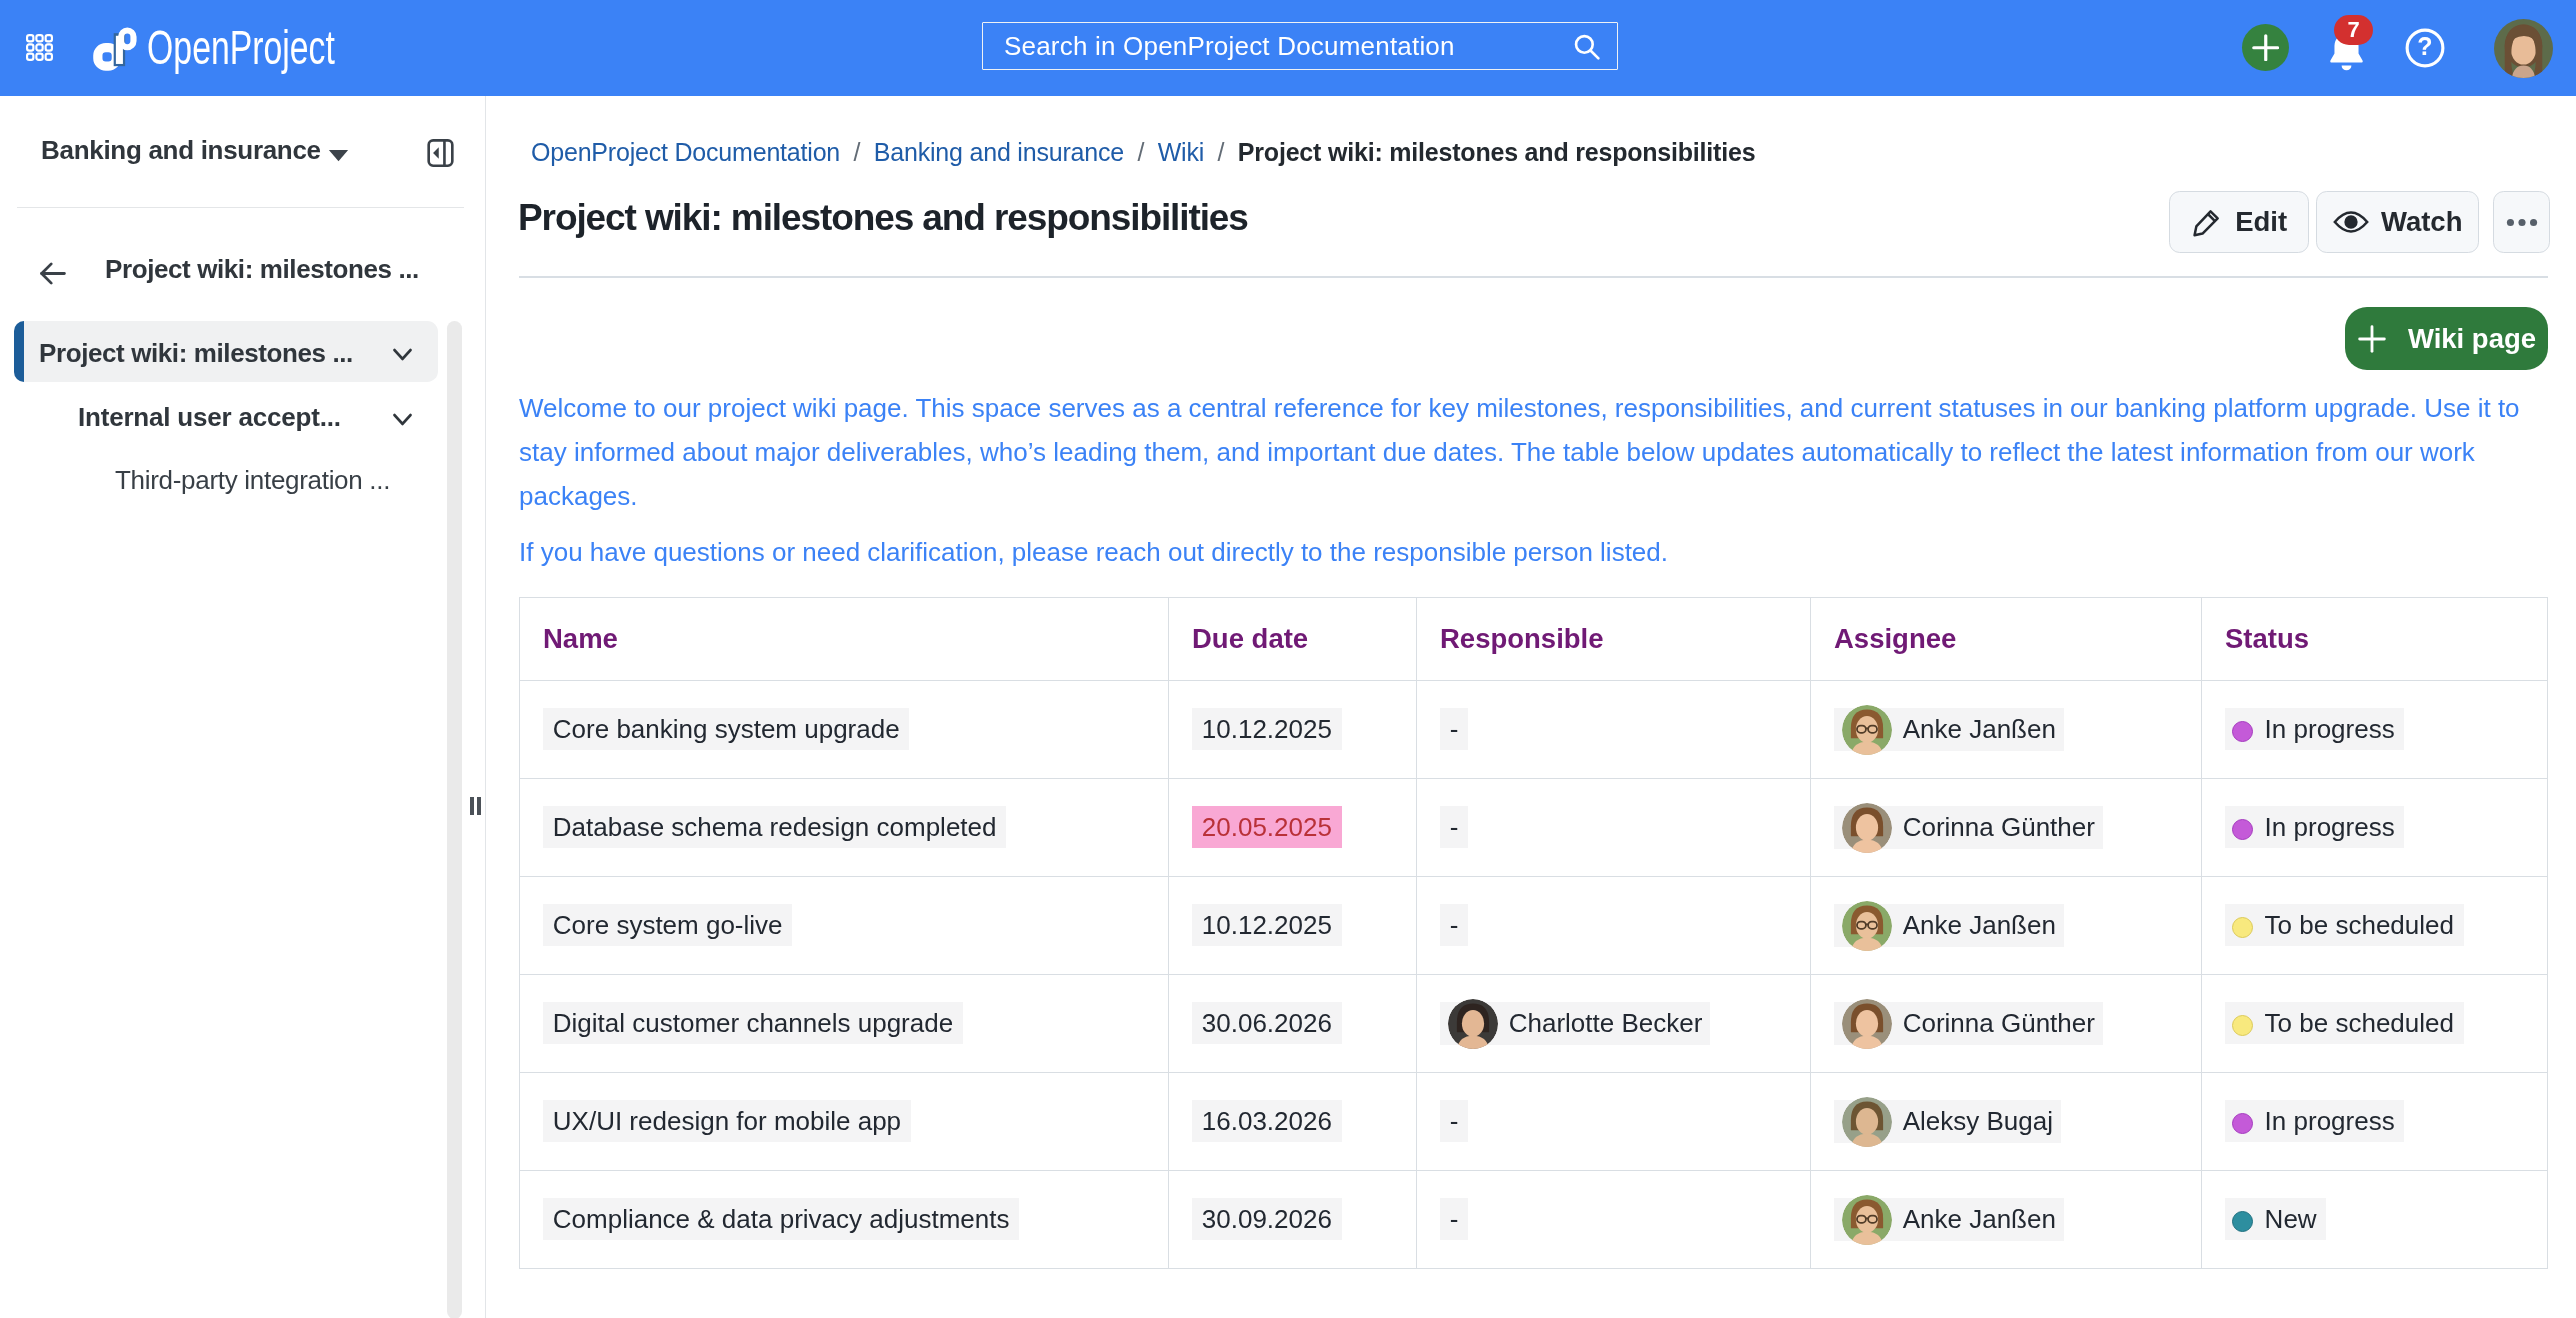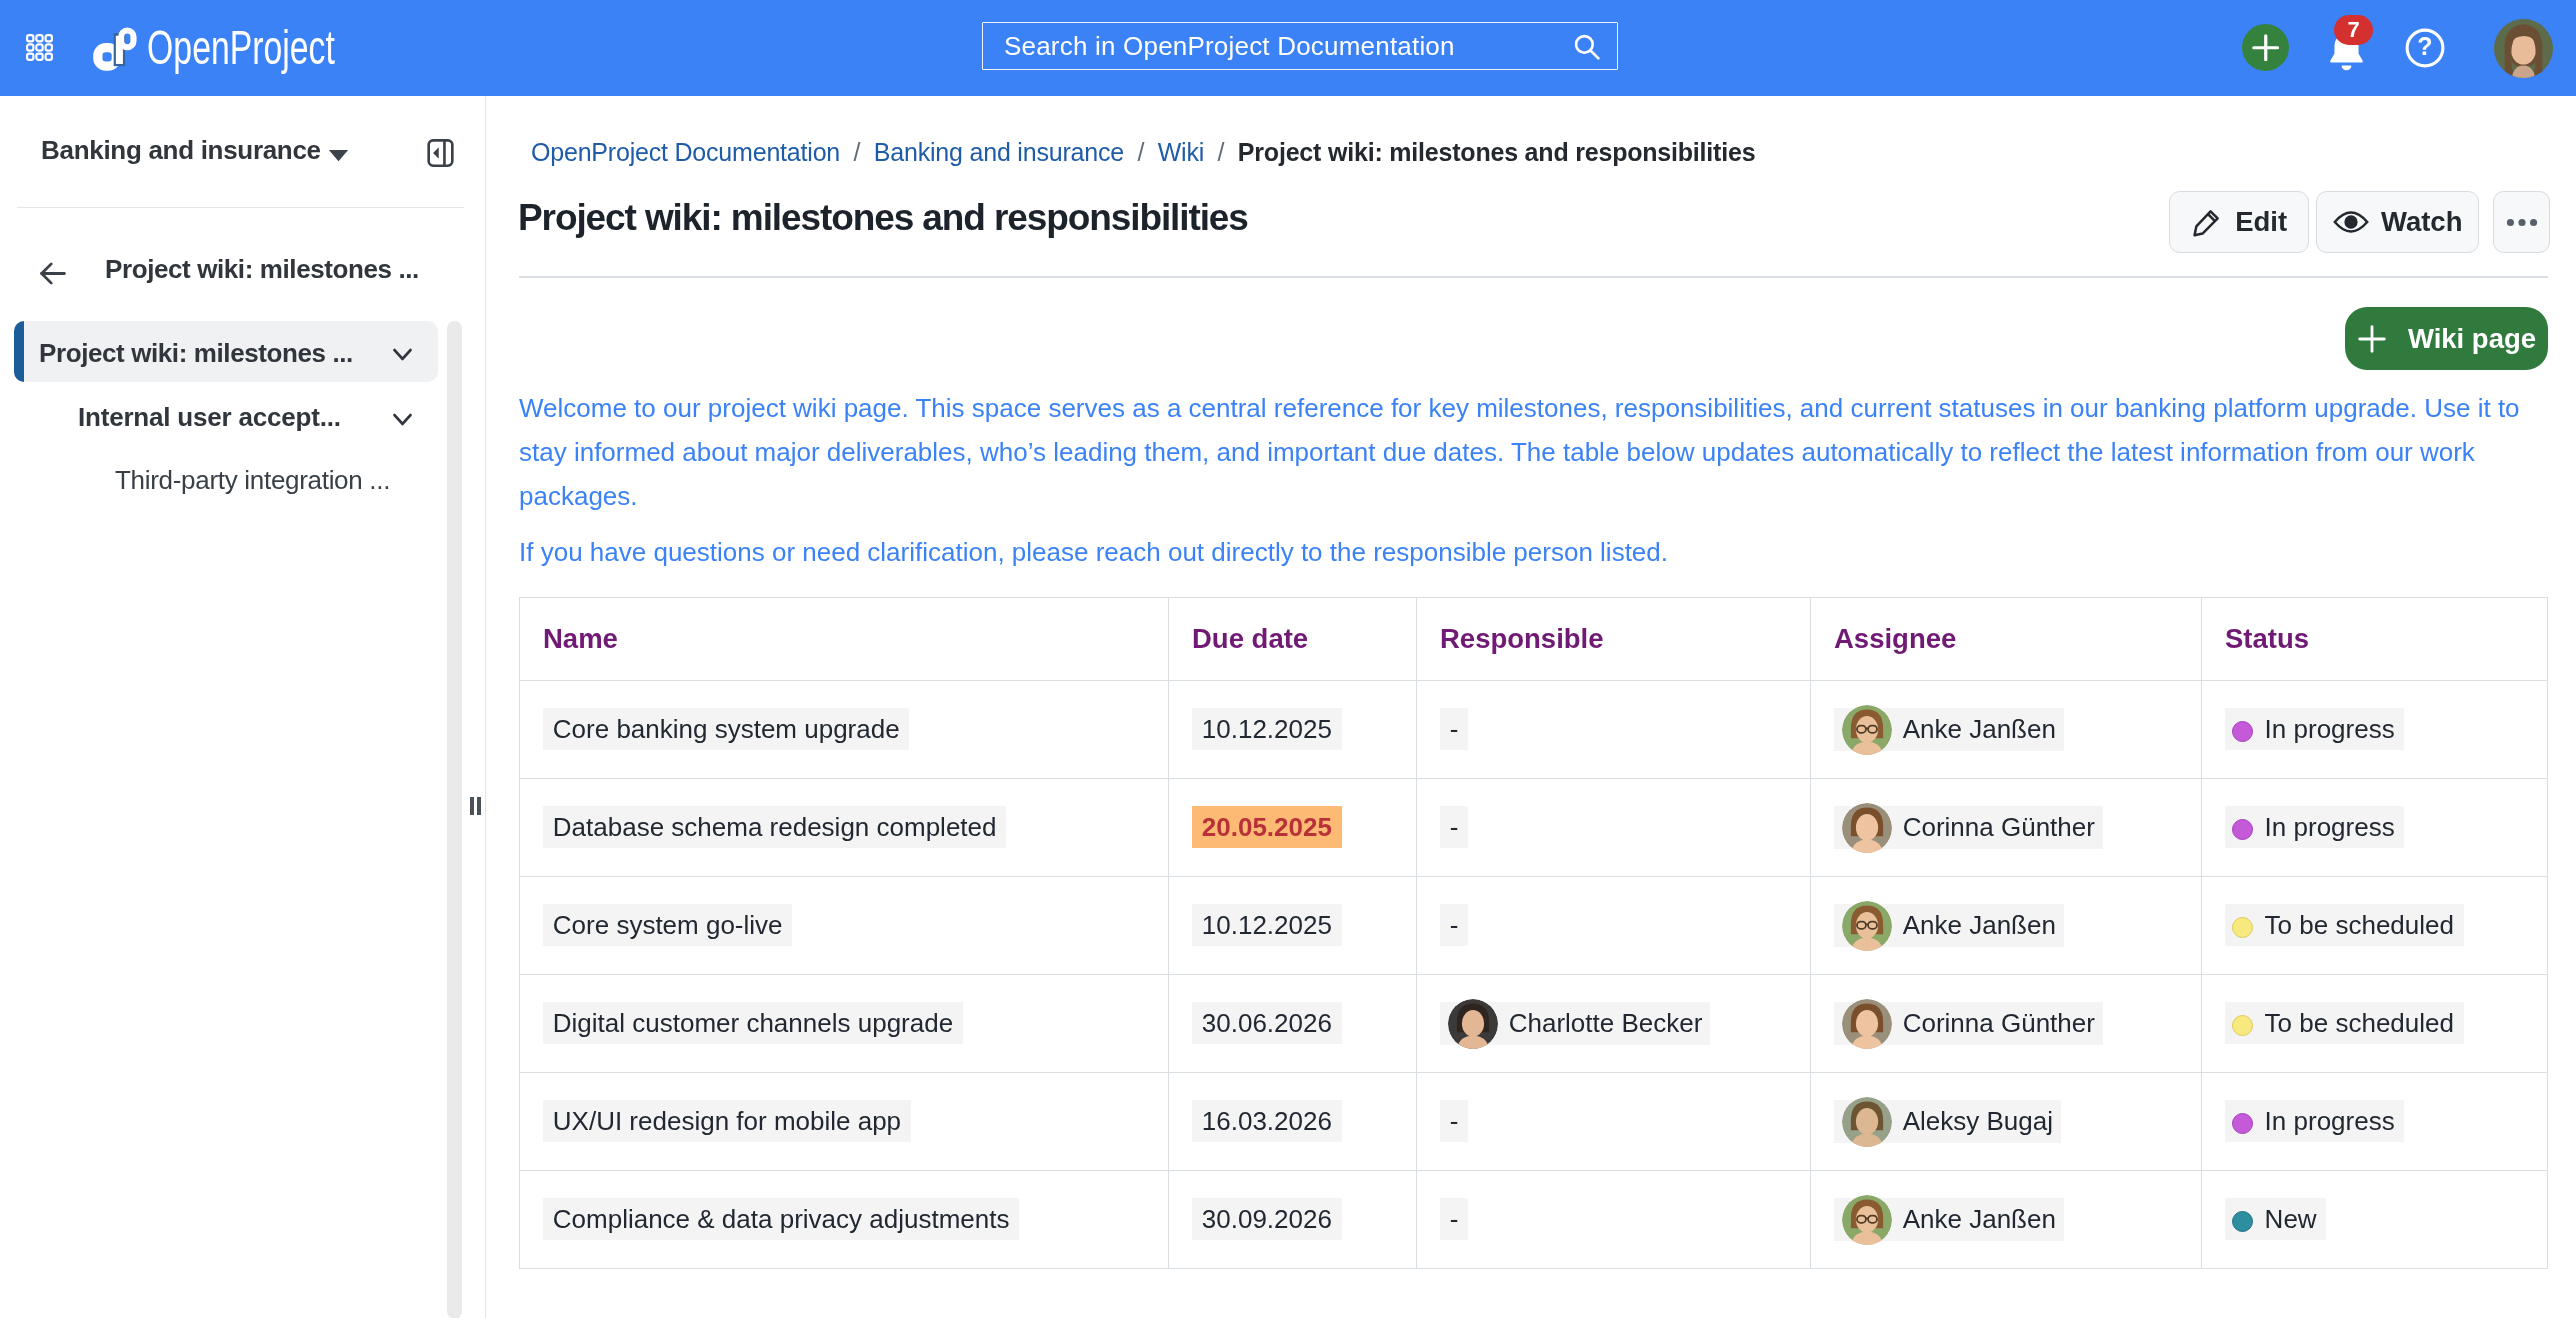--- a/index.html
+++ b/index.html
@@ -39,21 +39,21 @@
   .title-hr { position: absolute; left: 31px; top: 180px; width: 2029px; height: 1.8px; background: #d8dee4; }
   .wiki-btn { position: absolute; left: 1857px; top: 211px; width: 203px; height: 63px; background: #2f7a3c; border-radius: 22px; color: #fff; display: flex; align-items: center; justify-content: center; }
   .para { position: absolute; left: 31px; width: 2036px; font-size: 26px; line-height: 44px; color: #3b82f6; }
 
   
   .wtable { position: absolute; left: 31px; top: 501px; width: 2029px; border-collapse: collapse; table-layout: fixed; }
   .wtable td, .wtable th { border: 1.8px solid #d9dee3; vertical-align: middle; text-align: left; font-size: 27px; color: #222831; padding: 0 0 0 23px; }
   .wtable th { height: 83px; font-weight: 700; font-size: 27.5px; color: #701a75; }
   .wtable td { height: 98px; font-weight: 400; font-size: 26px; }
   .hl { background: #f4f4f5; padding: 6.2px 9.8px; }
-  .reddate { color: #b93138; font-weight: 700; background: #fdba74; }
+  .reddate { color: #b93138; font-weight: 400; background: #f9a8d4; }
   .cellflex { display: inline-flex; align-items: center; background: linear-gradient(#f4f4f5,#f4f4f5) left center / 100% 43px no-repeat; padding: 0 8px; vertical-align: middle; }
   .dot { display: inline-block; width: 21px; height: 21px; border-radius: 50%; margin-left: -2.7px; margin-right: 11.5px; vertical-align: -3.6px; }
   .dot-purple { background: #c45ad8; border: 1.8px solid #a53bbf; }
   .dot-yellow { background: #f8e97e; border: 1.8px solid #dcca58; }
   .dot-teal { background: #2d8e9f; border: 1.8px solid #1f7080; }
   .mini-av { width: 50px; height: 50px; border-radius: 50%; margin-right: 10.7px; flex: none; }
 </style>
 </head>
 <body>
 

